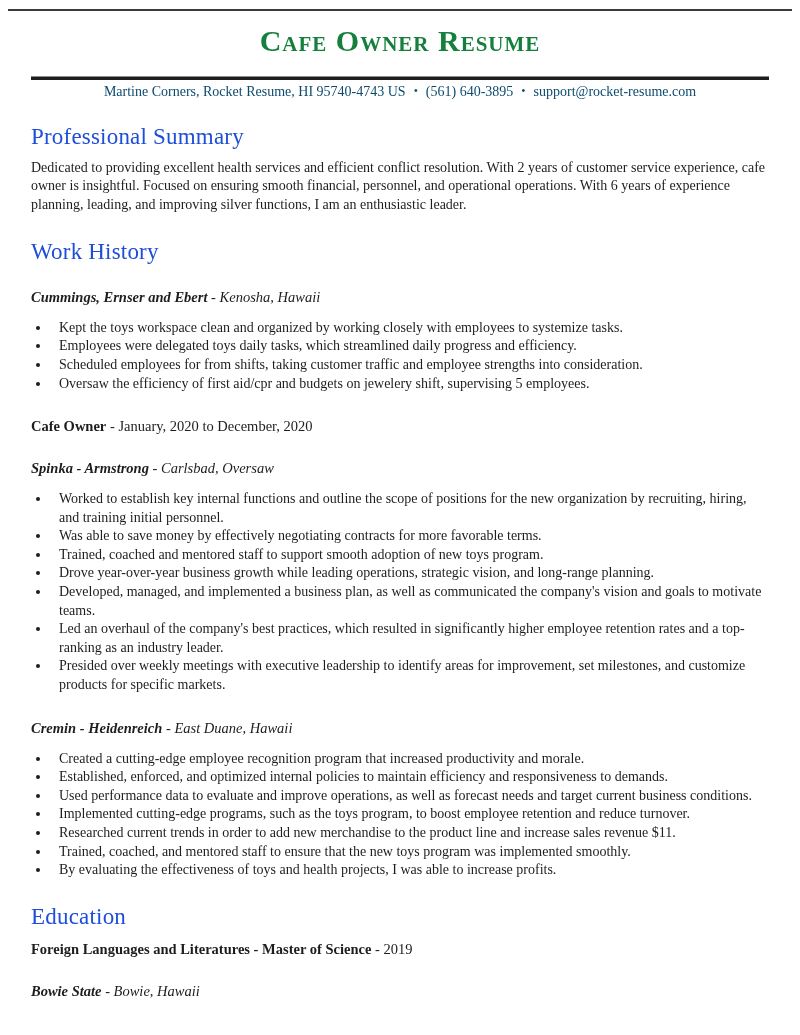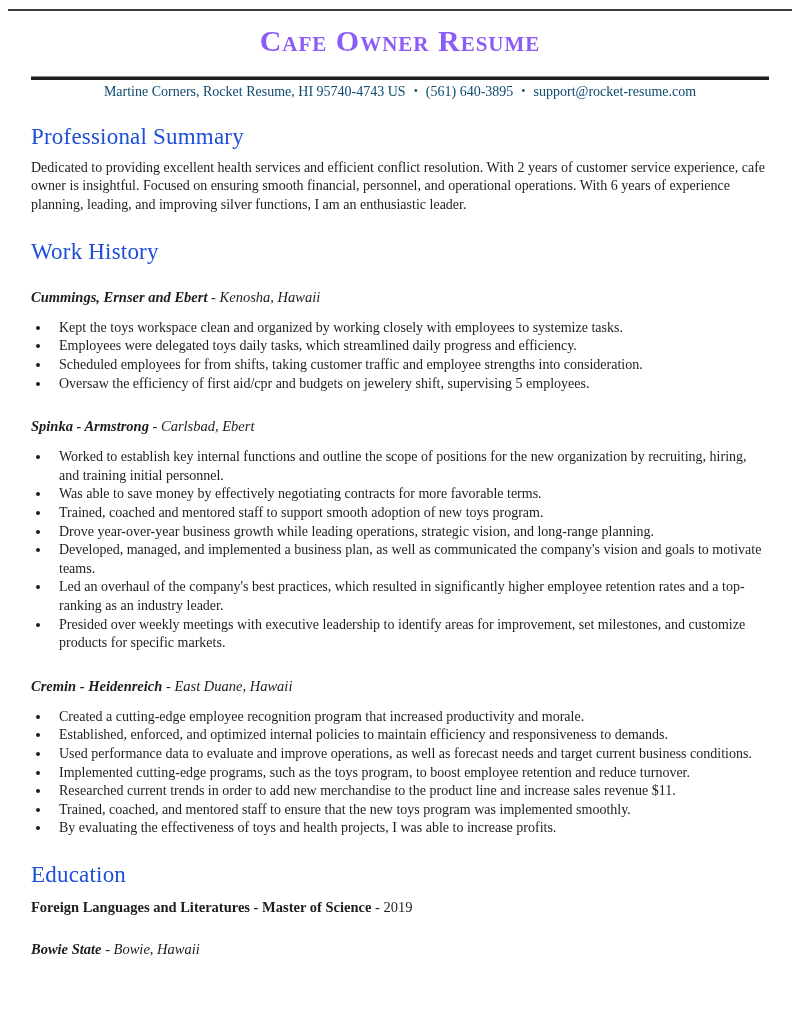--- a/index.html
+++ b/index.html
@@ -21,21 +21,21 @@
   }
 
   .resume-title {
     margin-top: 13px;
     text-align: center;
     font-size: 30px;
     line-height: 1.15;
     font-weight: 700;
     font-variant: small-caps;
     letter-spacing: 1px;
-    color: #8b5cf6;
+    color: #15803d;
   }
 
   .double-rule {
     margin-top: 17px;
     height: 2px;
     border-top: 1px solid #8a8a8a;
     border-bottom: 3px solid #1e1e1e;
   }
 
   .contact {
@@ -103,21 +103,22 @@
     <div class="entry-sub"><span class="b">Cummings, Ernser and Ebert</span><span> - </span><span>Kenosha, Hawaii</span></div>
     <ul class="bullets">
       <li>Kept the toys workspace clean and organized by working closely with employees to systemize tasks.</li>
       <li>Employees were delegated toys daily tasks, which streamlined daily progress and efficiency.</li>
       <li>Scheduled employees for from shifts, taking customer traffic and employee strengths into consideration.</li>
       <li>Oversaw the efficiency of first aid/cpr and budgets on jewelery shift, supervising 5 employees.</li>
     </ul>
   </div>
 
   <div class="job">
-    <div class="entry-sub"><span class="b">Spinka - Armstrong</span><span> - </span><span>Carlsbad, Ebert</span></div>
+    <div class="entry-title"><span class="b">Cafe Owner</span><span> - </span><span>January, 2020 to December, 2020</span></div>
+    <div class="entry-sub"><span class="b">Spinka - Armstrong</span><span> - </span><span>Carlsbad, Oversaw</span></div>
     <ul class="bullets">
       <li>Worked to establish key internal functions and outline the scope of positions for the new organization by recruiting, hiring, and training initial personnel.</li>
       <li>Was able to save money by effectively negotiating contracts for more favorable terms.</li>
       <li>Trained, coached and mentored staff to support smooth adoption of new toys program.</li>
       <li>Drove year-over-year business growth while leading operations, strategic vision, and long-range planning.</li>
       <li>Developed, managed, and implemented a business plan, as well as communicated the company's vision and goals to motivate teams.</li>
       <li>Led an overhaul of the company's best practices, which resulted in significantly higher employee retention rates and a top-ranking as an industry leader.</li>
       <li>Presided over weekly meetings with executive leadership to identify areas for improvement, set milestones, and customize products for specific markets.</li>
     </ul>
   </div>

